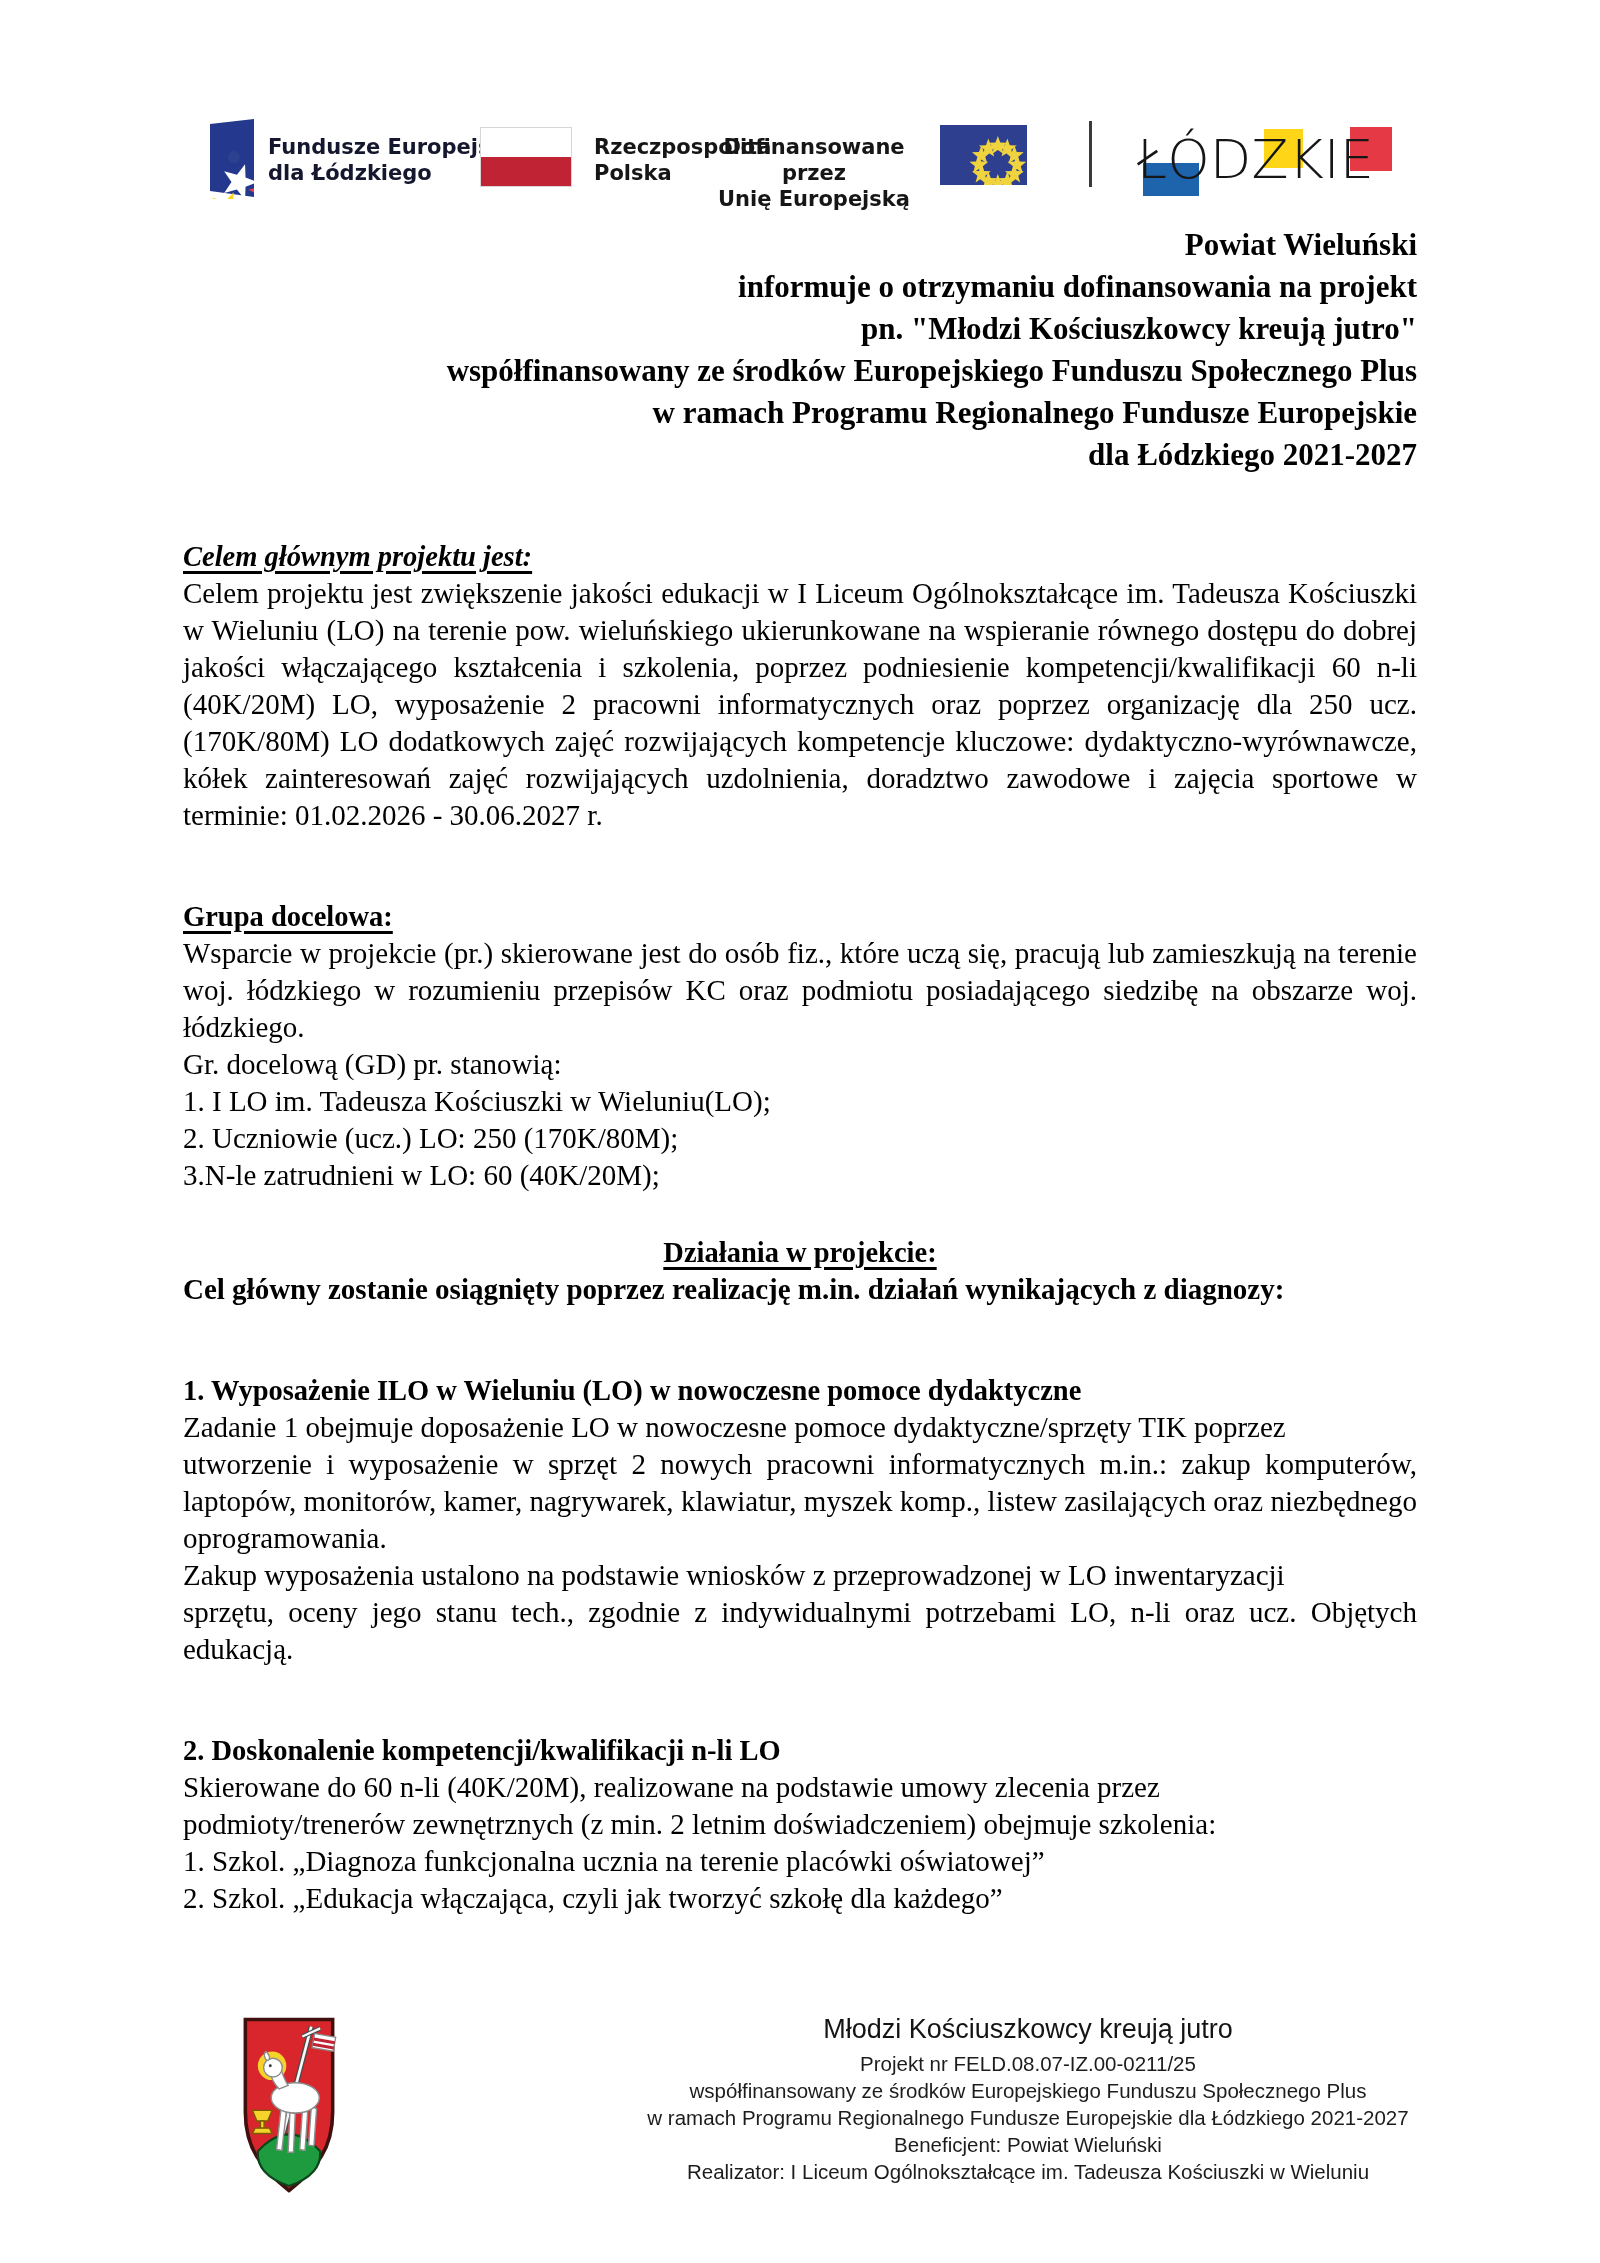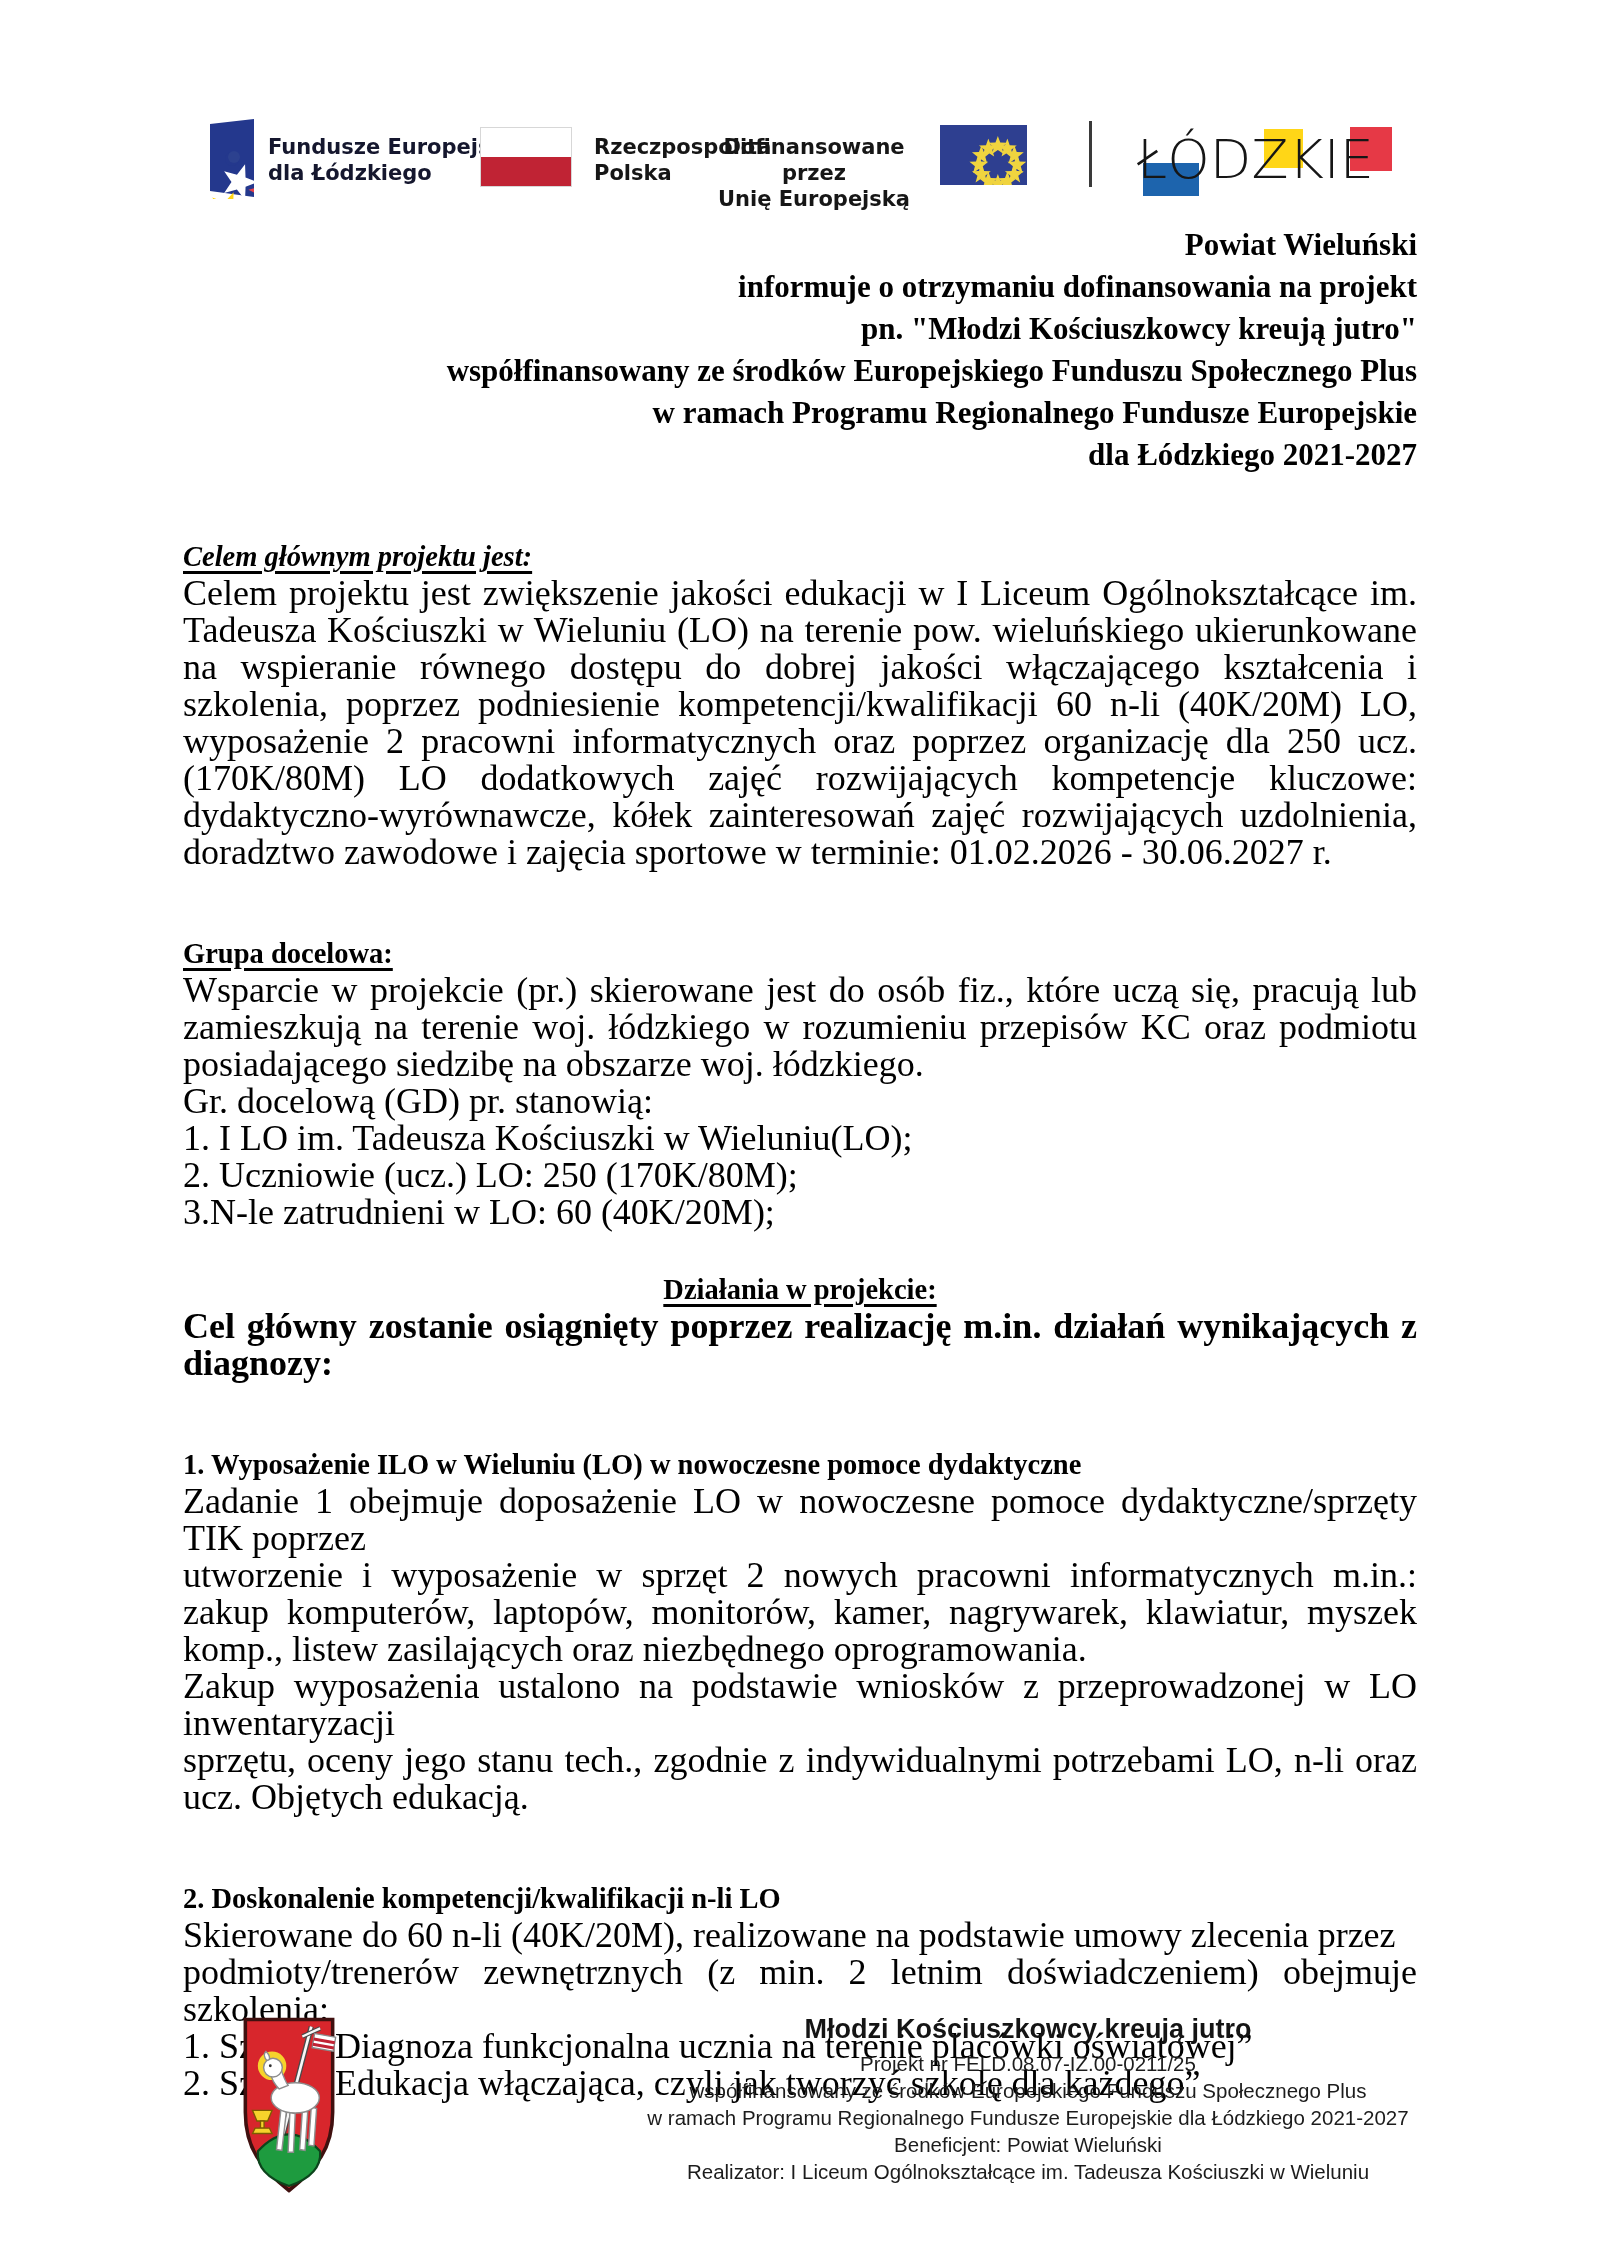--- a/index.html
+++ b/index.html
@@ -31,32 +31,32 @@
     letter-spacing:0; color:#161616; }
 
   
   main { position:absolute; top:0; left:183px; width:1234px; }
   .doc-title {
     margin-top:224px; text-align:right; font-weight:bold;
     font-size:31px; line-height:42px; white-space:pre-line;
   }
   .sec-heading { font-size:28.5px; line-height:37px; font-weight:bold; }
   .sec-heading .u { text-decoration:underline; text-decoration-thickness:2.5px; text-underline-offset:5px; }
-  .body-text { font-size:36px; line-height:37px; text-align:justify; white-space:pre-line; }
+  .body-text { font-size:29px; line-height:37px; text-align:justify; white-space:pre-line; }
   .bold-intro { font-weight:bold; }
   .mt-goal   { margin-top:62px;font-style:italic; }
   .mt-sec    { margin-top:64px; }
   .mt-act    { margin-top:40px;text-align:center; }
 
   
   .footer { position:absolute; top:2010px; left:0; width:1600px; height:200px; }
   .crest-wrap { position:absolute; left:240px; top:4px; width:98px; height:182px; }
   .f-text { position:absolute; left:613px; top:2px; width:830px; text-align:center;
             font-family:"Liberation Sans", sans-serif; }
-  .f-title { font-size:27px; line-height:34px; font-weight:bold; color:#141414; }
+  .f-title { font-size:27px; line-height:34px; font-weight:normal; color:#141414; }
   .f-lines { margin-top:4px; font-size:20.5px; line-height:27px; white-space:pre-line; color:#1c1c1c; }
 
   svg { display:block; }
 </style>
 </head>
 <body>
 
 <svg width="0" height="0" style="position:absolute" aria-hidden="true">
   <defs>
     <symbol id="star5" viewBox="-12 -12 24 24">

